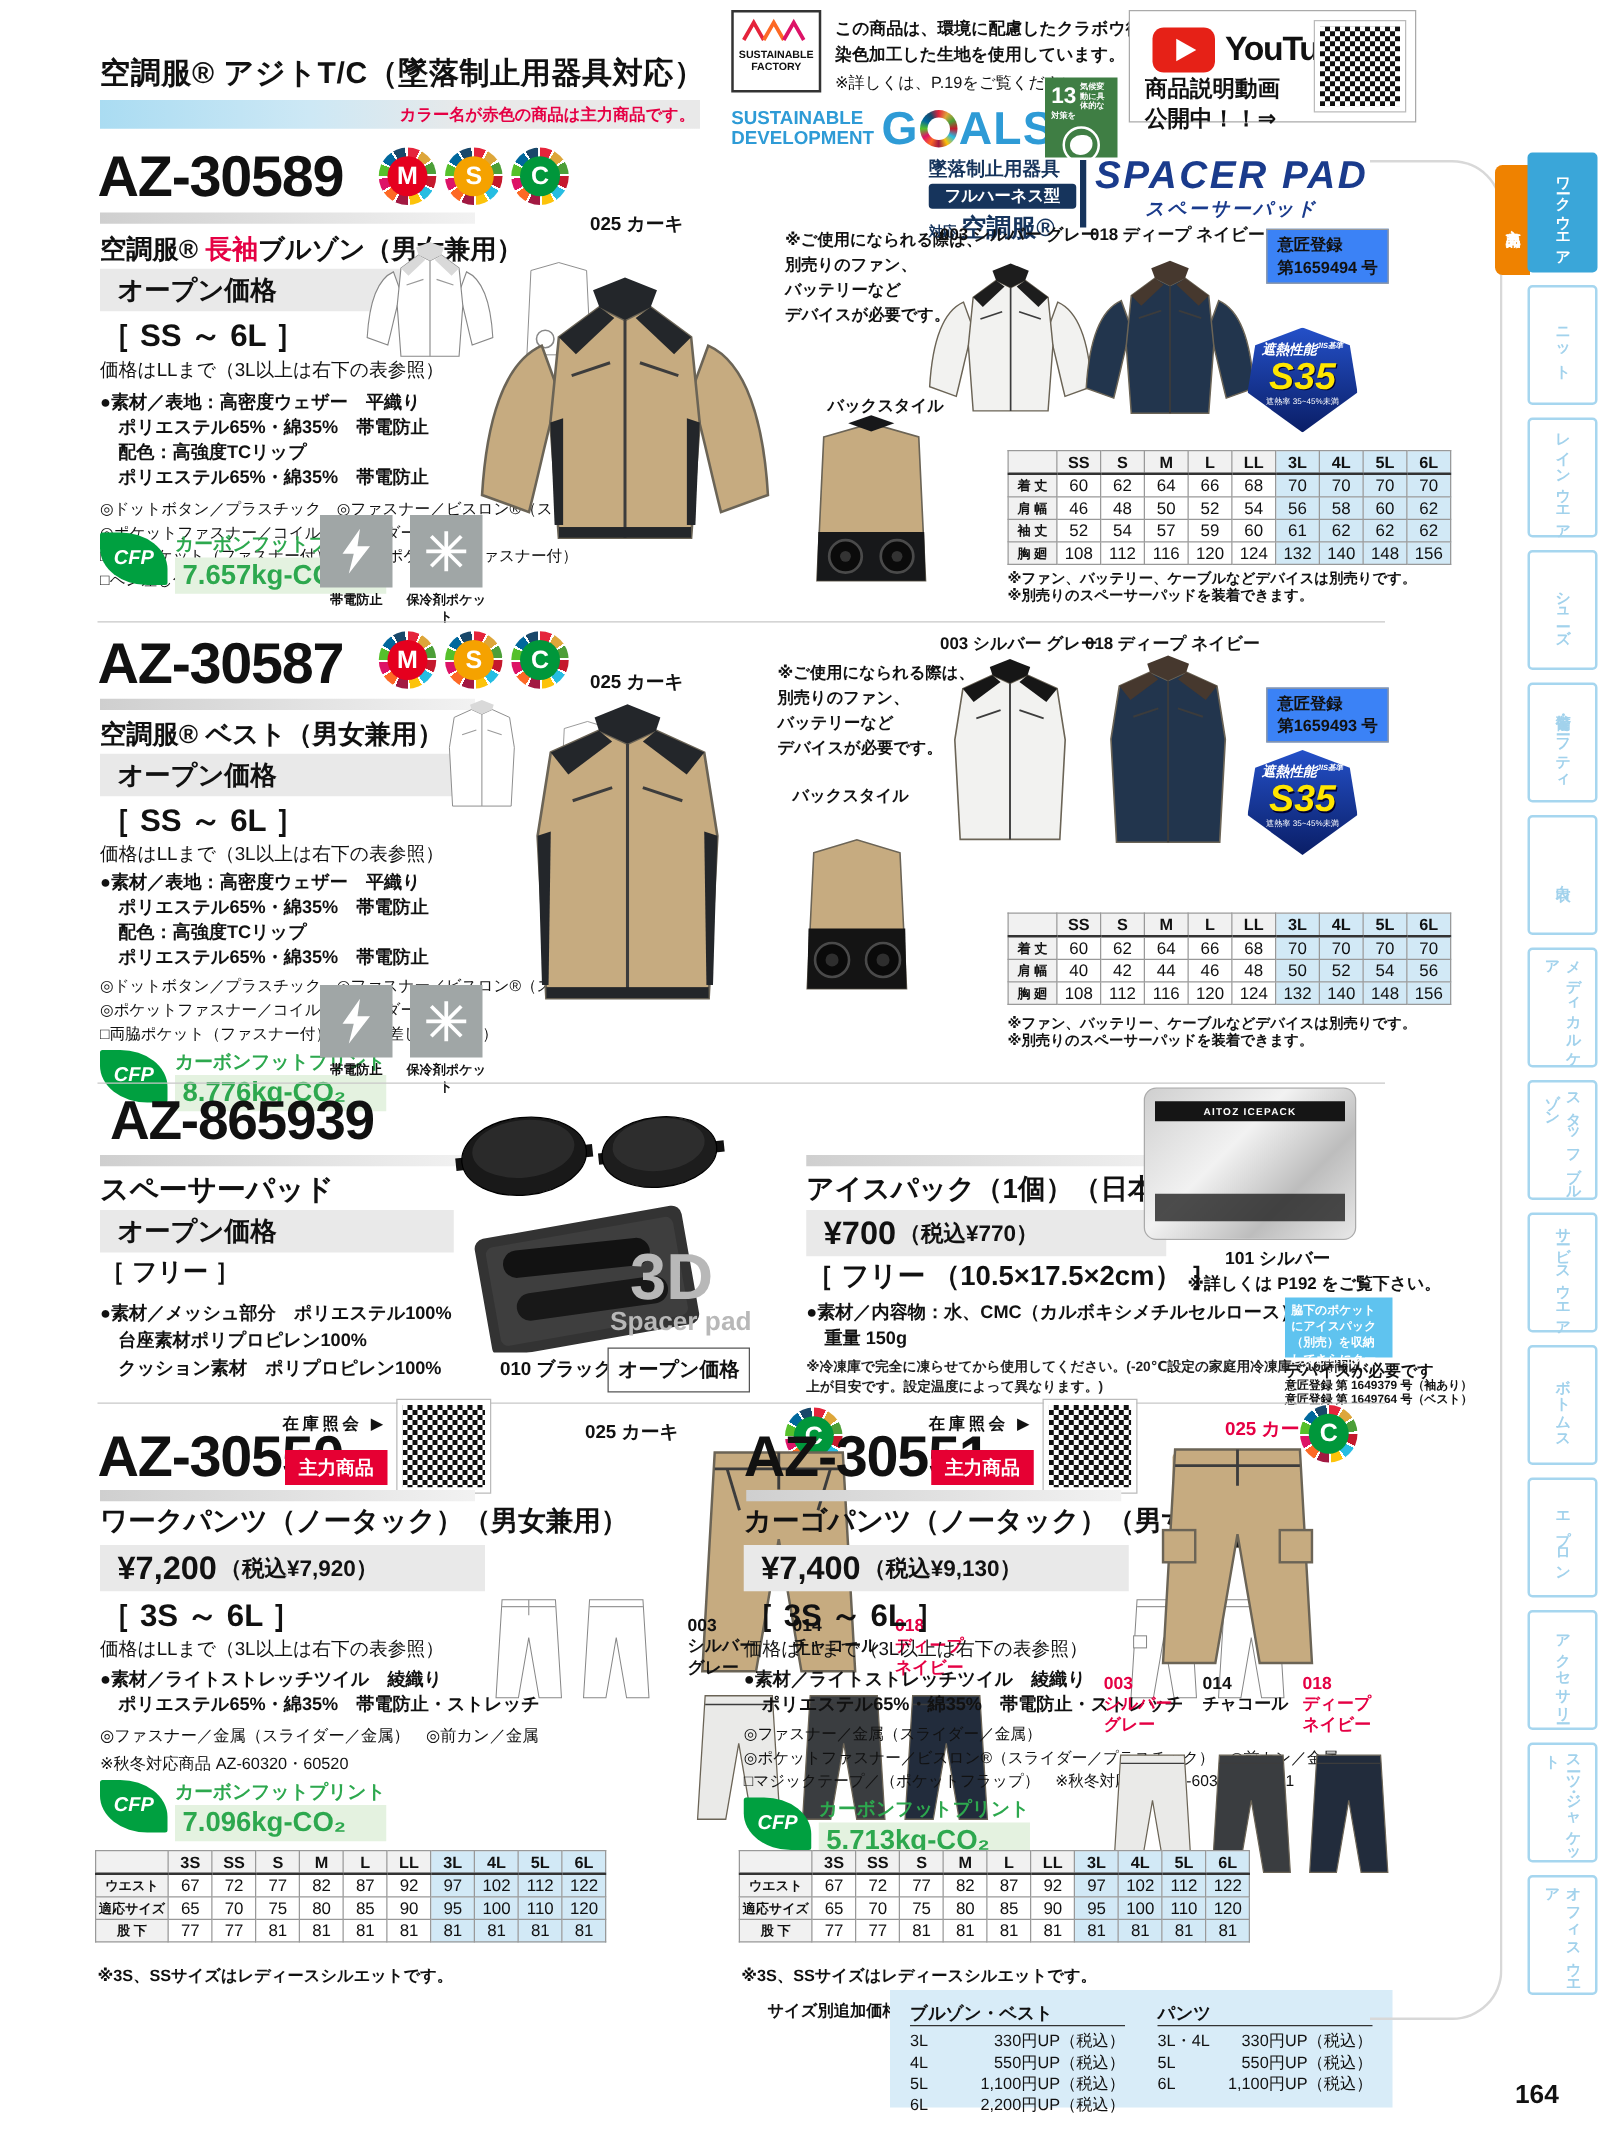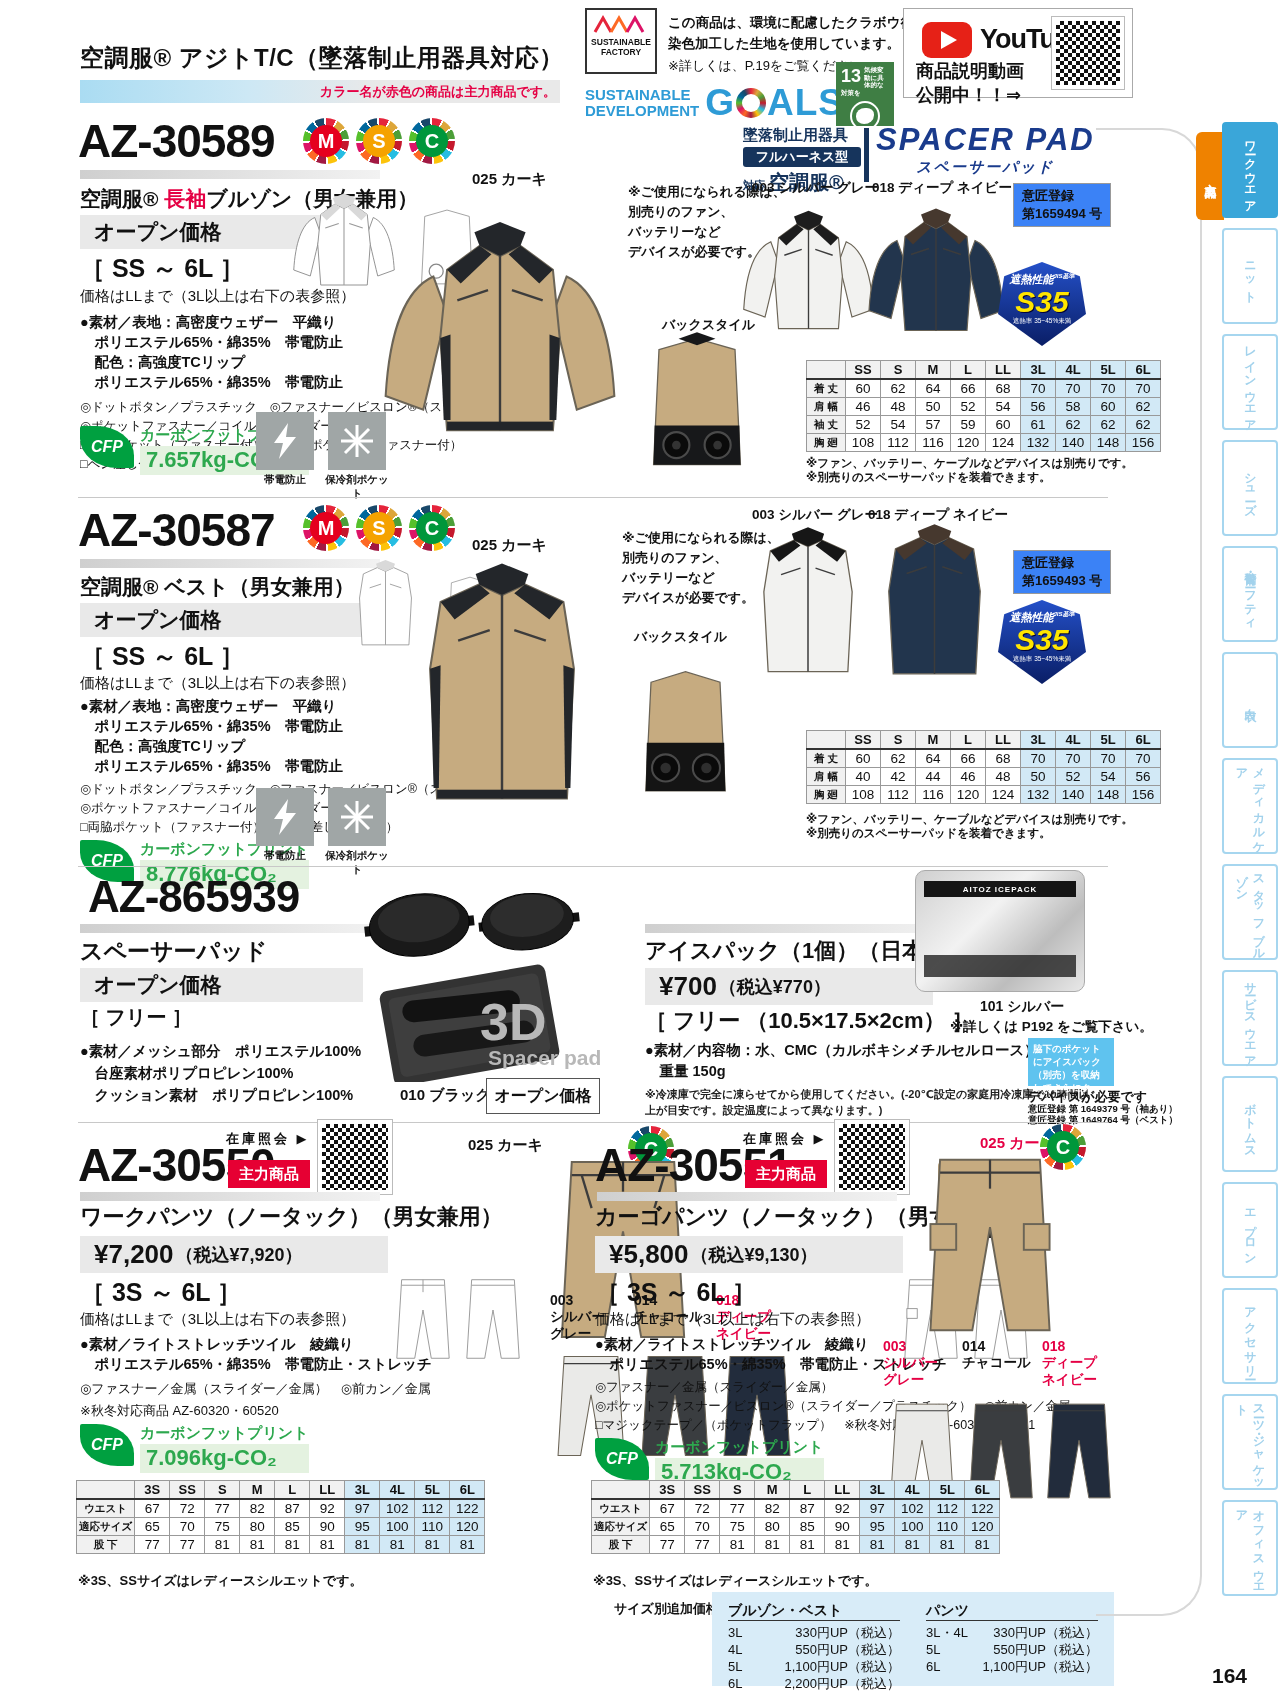--- a/index.html
+++ b/index.html
@@ -655,21 +655,21 @@
         <ellipse cx="183" cy="50" rx="37" ry="21" fill="#2d2d2d"></ellipse>
       </g>
       <g transform="rotate(-10 120 150)">
         <rect x="35" y="105" width="168" height="96" rx="8" fill="#333"></rect>
         <rect x="43" y="113" width="152" height="80" rx="6" fill="#3e3e3e"></rect>
         <rect x="55" y="122" width="118" height="22" rx="11" fill="#121212" transform="rotate(4 114 133)"></rect>
         <rect x="60" y="156" width="122" height="22" rx="11" fill="#181818" transform="rotate(2 121 167)"></rect>
       </g>
     </svg>
   </div>
-  <div class="abs watermark3d" style="left:480px;top:998px;font-size:52px;line-height:48px;">3D</div>
+  <div class="abs watermark3d" style="left:504px;top:998px;font-size:52px;line-height:48px;">3D</div>
   <div class="abs watermark3d" style="left:488px;top:1046px;font-size:21px;">Spacer pad</div>
   <div class="abs clabel15" style="left:400px;top:1086px;">010 ブラック</div>
   <div class="abs patentbox" style="left:486px;top:1078px;width:112px;height:34px;">オープン価格</div>
 
   <div class="abs codebar" style="left:645px;top:924px;width:300px;"></div>
   <div class="abs pname" style="left:645px;top:936px;font-size:22px;">アイスパック（1個）（日本製）</div>
   <div class="abs pricebar" style="left:645px;top:968px;width:260px;">
     <span class="yen">¥700</span>
     <span class="yentax">（税込¥770）</span>
   </div>
@@ -839,21 +839,21 @@
     </div>
   <div class="abs" style="left:78px;top:1572px;font-size:13px;font-weight:bold;">※3S、SSサイズはレディースシルエットです。</div>
 
   <div class="abs stock" style="left:743px;top:1130px;">在庫照会 ▶</div>
   <div class="abs qr" style="left:835px;top:1120px;width:66px;height:66px;"></div>
   <div class="abs code" style="left:595px;top:1138px;">AZ-30551</div>
   <div class="abs mainbadge" style="left:745px;top:1160px;width:82px;height:28px;">主力商品</div>
   <div class="abs codebar" style="left:597px;top:1192px;width:300px;"></div>
   <div class="abs pname" style="left:595px;top:1202px;font-size:22px;">カーゴパンツ（ノータック）（男女兼用）</div>
   <div class="abs pricebar" style="left:595px;top:1236px;width:280px;">
-    <span class="yen">¥5,800</span>
+    <span class="yen">¥7,400</span>
     <span class="yentax">（税込¥9,130）</span>
   </div>
   <div class="abs szrange" style="left:595px;top:1276px;">［ 3S ～ 6L ］</div>
   <div class="abs pnote" style="left:595px;top:1310px;">価格はLLまで（3L以上は右下の表参照）</div>
   <div class="abs" style="left:900px;top:1240px;">
     <svg class="g sketch" width="62" height="158" viewBox="0 0 90 130">
       <path class="bod" d="M14 8 H76 L83 122 H57 L45 52 L33 122 H7 Z"></path>
       <rect class="bod" x="10" y="50" width="15" height="14"></rect>
         <rect class="bod" x="65" y="50" width="15" height="14"></rect>
       <line class="ln" x1="14" y1="16" x2="76" y2="16"></line>

